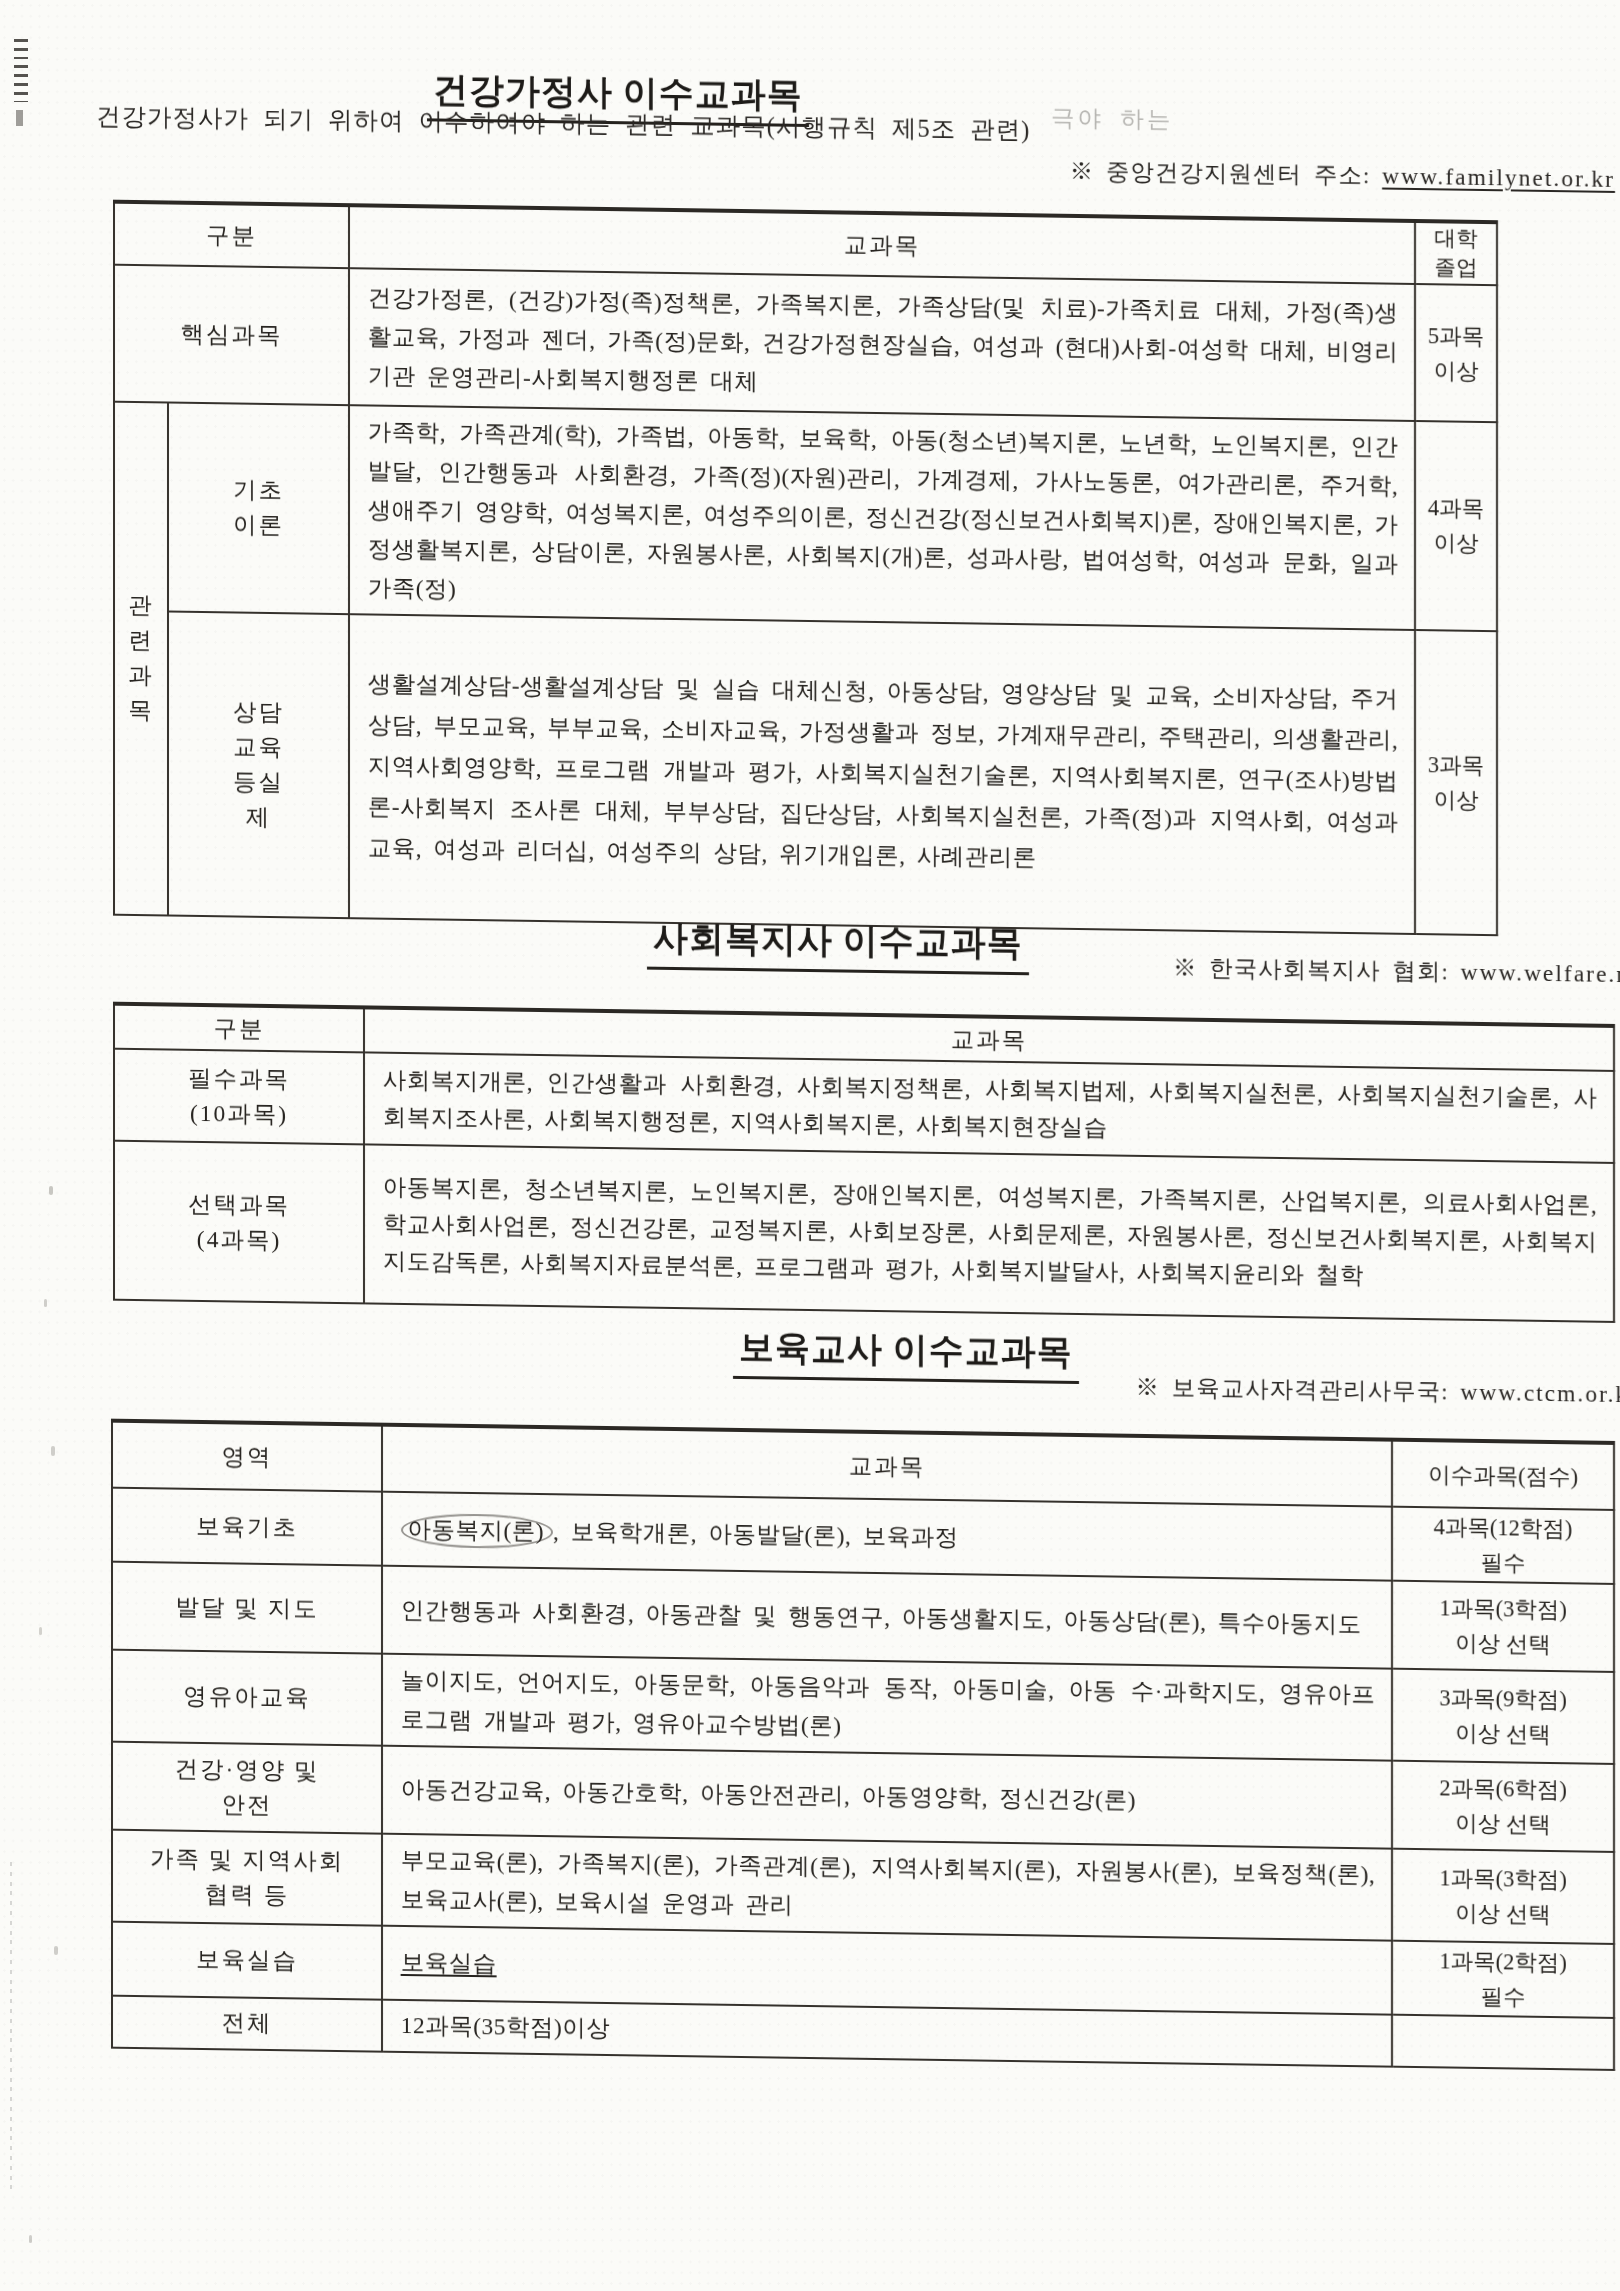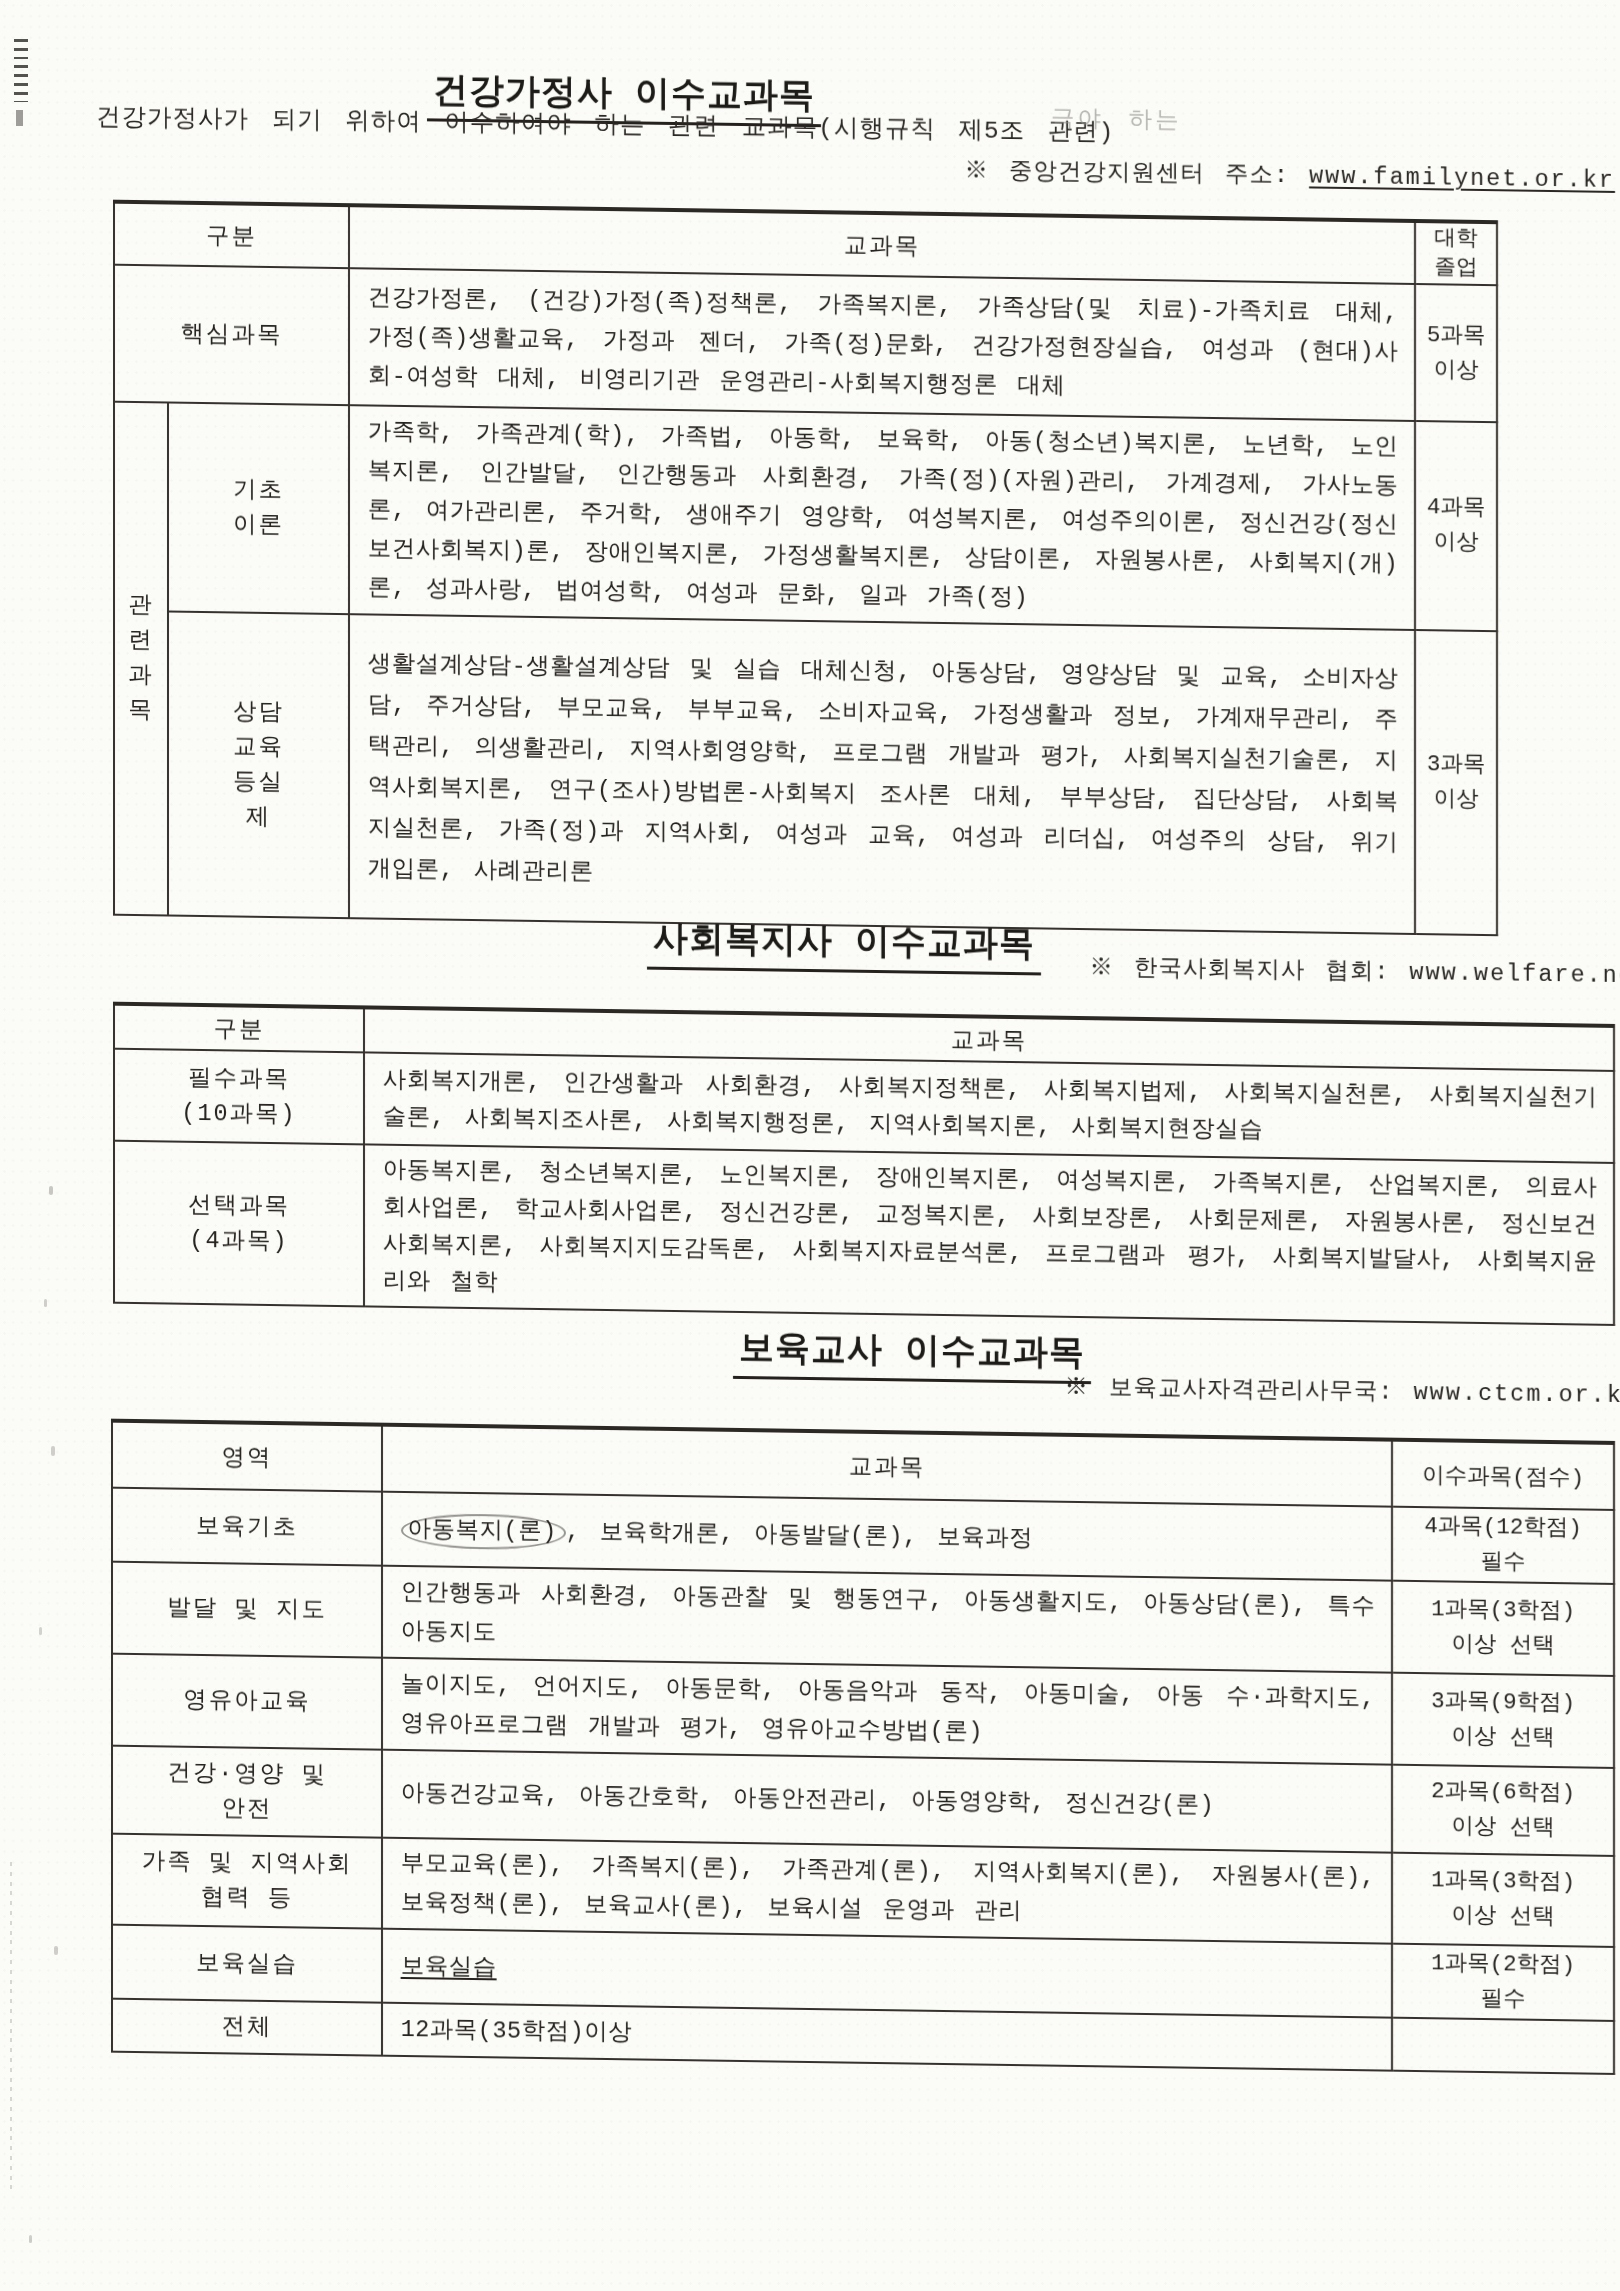--- a/index.html
+++ b/index.html
@@ -3,21 +3,21 @@
 <meta charset="utf-8">
 <style>
   html,body{margin:0;padding:0;}
   body{background:#8a8a8a;}
   .sheet{
     position:relative;width:1620px;height:2292px;margin:0 auto;
     background:#fbfbf8;
     background-image:radial-gradient(rgba(0,0,0,0.025) 1px, transparent 1.2px);
     background-size:8.8px 10.8px;
     overflow:hidden;
-    font-family:Liberation Mono, monospace;
+    font-family:Liberation Serif, serif;
     color:#26231f;
   }
   .skew{position:absolute;inset:0;transform:skewY(0.85deg);transform-origin:0 0;filter:blur(0.3px);}
   .doc-title{
     position:absolute;font-size:35px;font-weight:700;letter-spacing:1px;
     border-bottom:3.9px solid #25221e;padding:0 5.9px 4.9px 5.9px;color:#1d1b18;
   }
   .subtitle{position:absolute;font-size:24.5px;letter-spacing:1px;word-spacing:6.9px;color:#2a2724;}
   .ghost{position:absolute;font-size:23.5px;color:#8d8b87;opacity:.62;letter-spacing:2.9px;word-spacing:7.8px;}
   .note{position:absolute;font-size:23.5px;text-align:right;letter-spacing:1px;word-spacing:4.9px;color:#2a2724;white-space:nowrap;}

